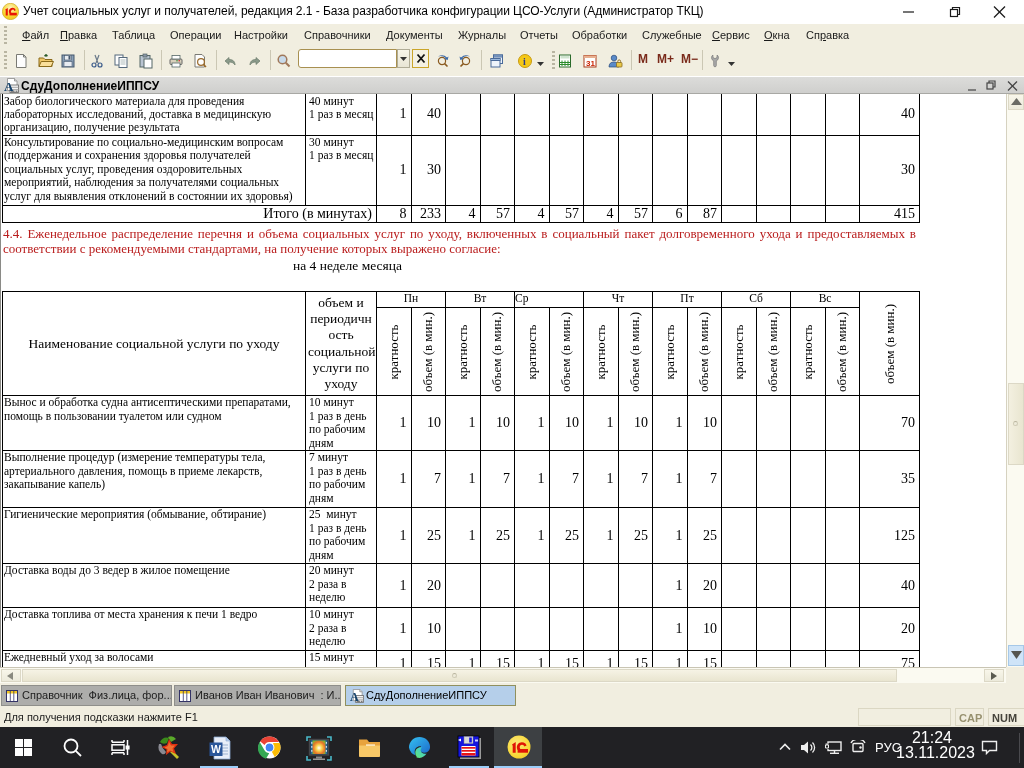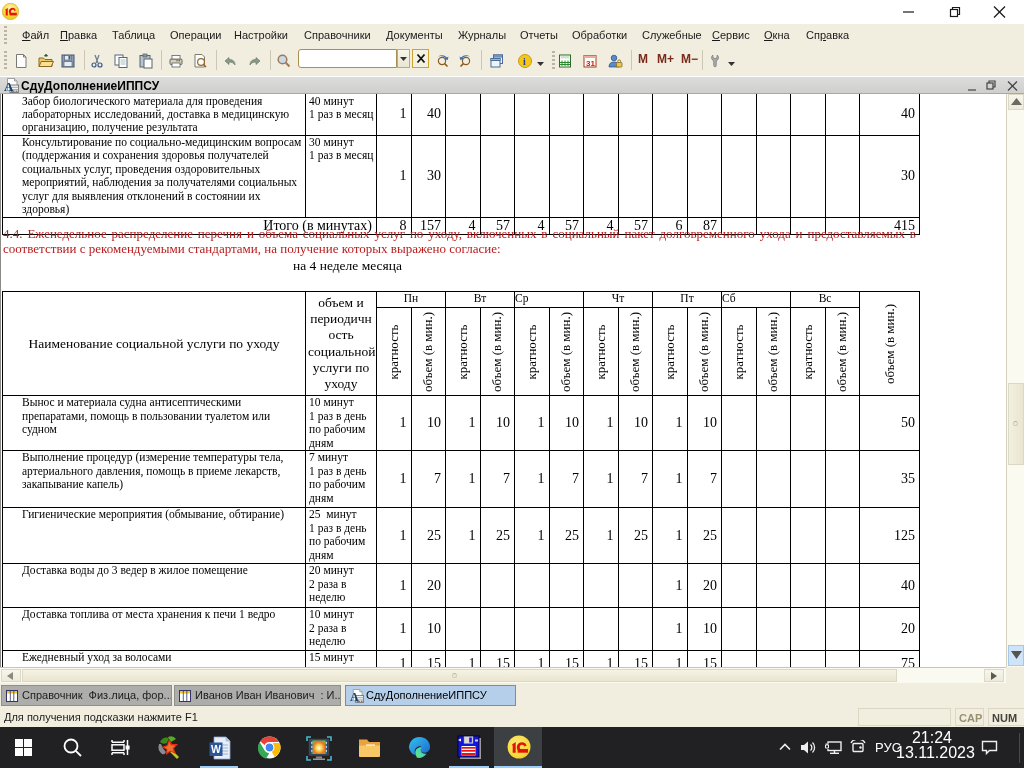--- a/index.html
+++ b/index.html
@@ -24,21 +24,21 @@
 
 
 #mdititle { left:0; top:76px; width:1024px; height:18px; background:linear-gradient(#dcdcda,#cfcfcd); border-top:1px solid #ffffff; border-bottom:1px solid #a8a8a4;}
 #mdititle .txt { position:absolute; left:21px; top:2px; font-size:12px; font-weight:bold; color:#000; }
 
 
 #content { left:0; top:94px; width:1006px; height:573px; background:#ffffff; overflow:hidden; border-left:1px solid #8a8a86; }
 table { border-collapse:collapse; table-layout:fixed; font-family:"Liberation Serif", serif; font-size:11.5px; color:#000; }
 td { border:1px solid #000; padding:0; overflow:hidden; vertical-align:top; line-height:13.5px; }
 td.num { text-align:right; vertical-align:middle; padding-right:4px; font-size:14px; }
-td.desc { padding-left:19px; padding-right:2px; }
+td.desc { padding-left:1px; padding-right:2px; }
 td.per { padding-left:3px; white-space:nowrap;font-family:Liberation Serif, serif; }
 .vtd { position:relative; }
 .vt { position:absolute; left:50%; top:50%; transform:translate(-50%,-50%) rotate(-90deg); white-space:nowrap; font-size:13px; }
 
 #para { left:2px; top:133px; width:913px; font-family:"Liberation Serif", serif; font-size:13px; line-height:14.8px; text-align:justify; color:#b91c1c;}
 #para2 { left:292px; top:164px; font-family:"Liberation Serif", serif; font-size:13.5px; color:#000;}
 
 #uptable tr:first-child td.desc, #uptable tr:first-child td.per { padding-top:2px; line-height:13.2px; }
 
 #vscroll { left:1006px; top:94px; width:18px; height:573px; background:#fbfaf1; border-left:1px solid #d6d2c0;}
@@ -71,20 +71,21 @@
           <stop offset="0" stop-color="#fdf4c8"></stop>
           <stop offset="0.5" stop-color="#f8d832"></stop>
           <stop offset="1" stop-color="#e8bc14"></stop>
         </radialGradient>
       </defs>
     <circle cx="8.5" cy="8.5" r="8.2" fill="url(#icg)" stroke="#c8a020" stroke-width="0.6"></circle>
     <path d="M3.2 6.5 l2.6-1.6 v7.5 h-2.1 v-5z" fill="#e81505"></path>
     <path d="M13.8 7.2 a3.6 3.6 0 1 0 -6.3 3.3 l1.9-1 a1.7 1.7 0 1 1 2.9-1.6z" fill="#e81505"></path>
     <rect x="7.5" y="9.8" width="7.3" height="2.6" fill="#e81505"></rect>
   </svg>
+  <div id="title-text" class="abs">Учет социальных услуг и получателей, редакция 2.1 - База разработчика конфигурации ЦСО-Услуги (Администратор ТКЦ)</div>
   <svg class="abs" style="left:886px;top:0" width="138" height="24" viewBox="0 0 138 24">
     <g stroke="#1a1a1a" stroke-width="1.2" fill="none">
       <line x1="17" y1="12" x2="28" y2="12"></line>
       <rect x="64.5" y="9.5" width="7" height="7"></rect>
       <path d="M 66.5 9.5 v-2 h7 v7 h-2"></path>
       <line x1="108" y1="6.5" x2="119" y2="17.5"></line>
       <line x1="119" y1="6.5" x2="108" y2="17.5"></line>
     </g>
   </svg>
 </div>
@@ -322,21 +323,21 @@
             <td></td>
             <td></td>
             <td></td>
             <td></td>
             <td></td>
             <td class="num">30</td>
           </tr>
           <tr style="height:17px">
             <td colspan="2" class="num" style="padding-right:4px">Итого (в минутах)</td>
             <td class="num">8</td>
-            <td class="num">157</td>
+            <td class="num">233</td>
             <td class="num">4</td>
             <td class="num">57</td>
             <td class="num">4</td>
             <td class="num">57</td>
             <td class="num">4</td>
             <td class="num">57</td>
             <td class="num">6</td>
             <td class="num">87</td>
             <td></td>
             <td></td>
@@ -372,21 +373,21 @@
         </colgroup>
         <tbody>
           <tr style="height:16px">
             <td rowspan="2" style="text-align:center;vertical-align:middle;font-size:13.5px">Наименование социальной услуги по уходу</td>
             <td rowspan="2" style="text-align:center;vertical-align:middle;padding:0 2px;font-size:13.5px;line-height:16.3px">объем и<br>периодичн<br>ость<br>социальной<br>услуги по<br>уходу</td>
             <td colspan="2" style="text-align:center">Пн</td>
             <td colspan="2" style="text-align:center">Вт</td>
             <td colspan="2" style="text-align:left">Ср</td>
             <td colspan="2" style="text-align:center">Чт</td>
             <td colspan="2" style="text-align:center">Пт</td>
-            <td colspan="2" style="">Сб</td>
+            <td colspan="2" style="text-align:center">Сб</td>
             <td colspan="2" style="text-align:center">Вс</td>
             <td rowspan="2" class="vtd">
               <span class="vt">объем (в мин.)</span>
             </td>
           </tr>
           <tr style="height:88px">
             <td class="vtd">
               <span class="vt">кратность</span>
             </td>
             <td class="vtd">
@@ -423,37 +424,37 @@
               <span class="vt">объем (в мин.)</span>
             </td>
             <td class="vtd">
               <span class="vt">кратность</span>
             </td>
             <td class="vtd">
               <span class="vt">объем (в мин.)</span>
             </td>
           </tr>
           <tr style="height:55px">
-            <td class="desc">Вынос и материала судна антисептическими препаратами, помощь в пользовании туалетом или судном</td>
+            <td class="desc">Вынос и обработка судна антисептическими препаратами, помощь в пользовании туалетом или судном</td>
             <td class="per">10 минут<br>1 раз в день<br>по рабочим<br>дням</td>
             <td class="num">1</td>
             <td class="num">10</td>
             <td class="num">1</td>
             <td class="num">10</td>
             <td class="num">1</td>
             <td class="num">10</td>
             <td class="num">1</td>
             <td class="num">10</td>
             <td class="num">1</td>
             <td class="num">10</td>
             <td></td>
             <td></td>
             <td></td>
             <td></td>
-            <td class="num">50</td>
+            <td class="num">70</td>
           </tr>
           <tr style="height:57px">
             <td class="desc">Выполнение процедур (измерение температуры тела, артериального давления, помощь в приеме лекарств, закапывание капель)</td>
             <td class="per">7 минут<br>1 раз в день<br>по рабочим<br>дням</td>
             <td class="num">1</td>
             <td class="num">7</td>
             <td class="num">1</td>
             <td class="num">7</td>
             <td class="num">1</td>
             <td class="num">7</td>

